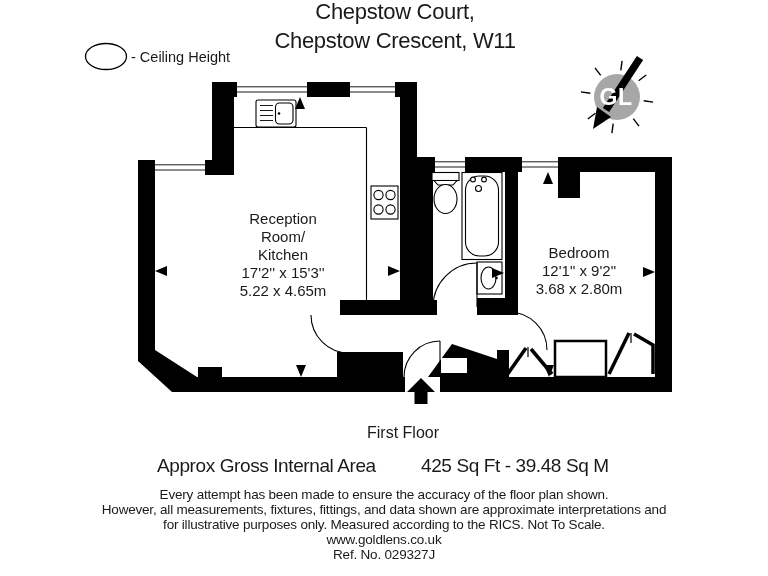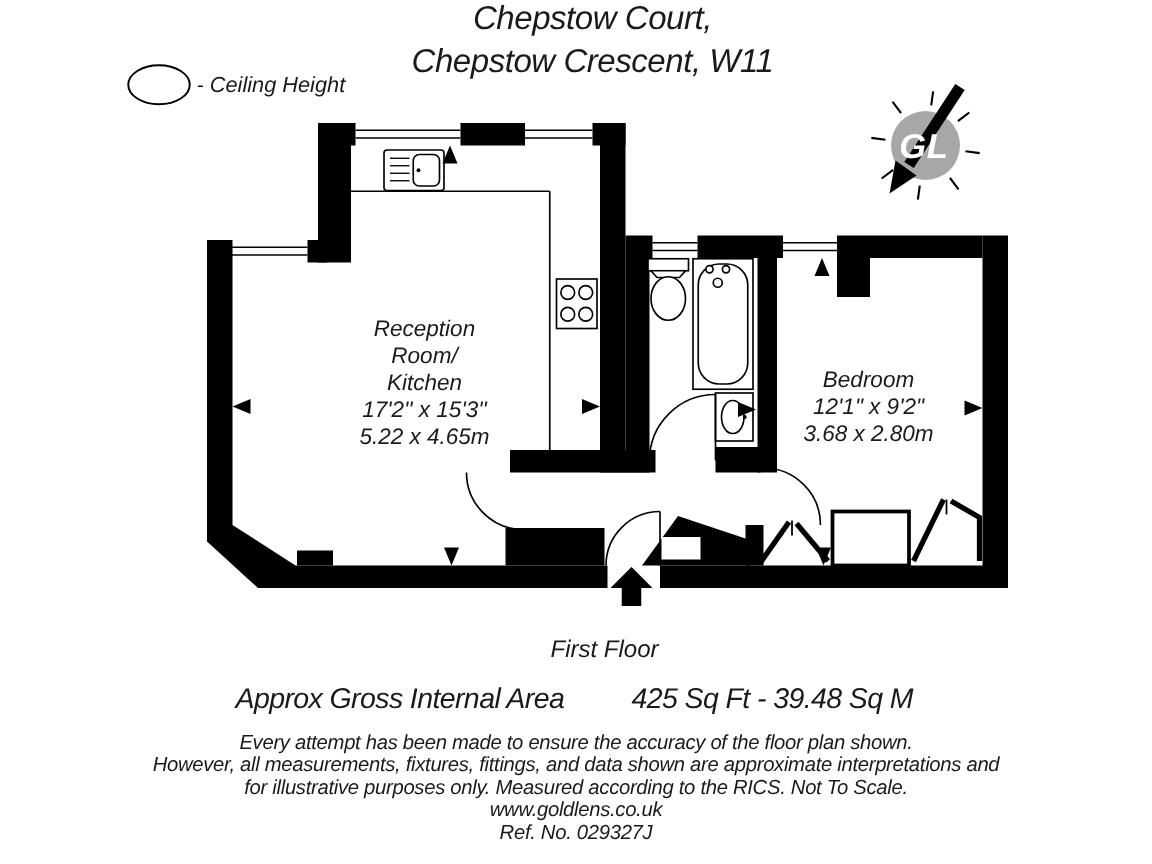--- a/index.html
+++ b/index.html
@@ -1,17 +1,17 @@
 <!DOCTYPE html>
 <html><head>
 <meta charset="utf-8">
 <style>
   html,body{margin:0;padding:0;background:#fff;}
   .page{width:768px;height:576px;position:relative;background:#fff;overflow:hidden;
-        font-family:"Liberation Sans", sans-serif;font-style:italic;}
+        font-family:"Liberation Sans", sans-serif;}
   svg{display:block;}
   text{font-family:"Liberation Sans", sans-serif;fill:#1a1a1a;}
   .title{font-size:22px;letter-spacing:-0.3px;}
   .roomlabel{font-size:15px;}
   .floorlabel{font-size:16px;}
   .arealabel{font-size:19px;letter-spacing:-0.4px;}
   .legendlabel{font-size:14.5px;}
   .smallprint{font-size:13.5px;letter-spacing:-0.2px;}
   .gl-initials{font-size:23px;font-weight:bold;fill:#ffffff;letter-spacing:0.5px;}
   .wall{fill:#000;stroke:none;}

